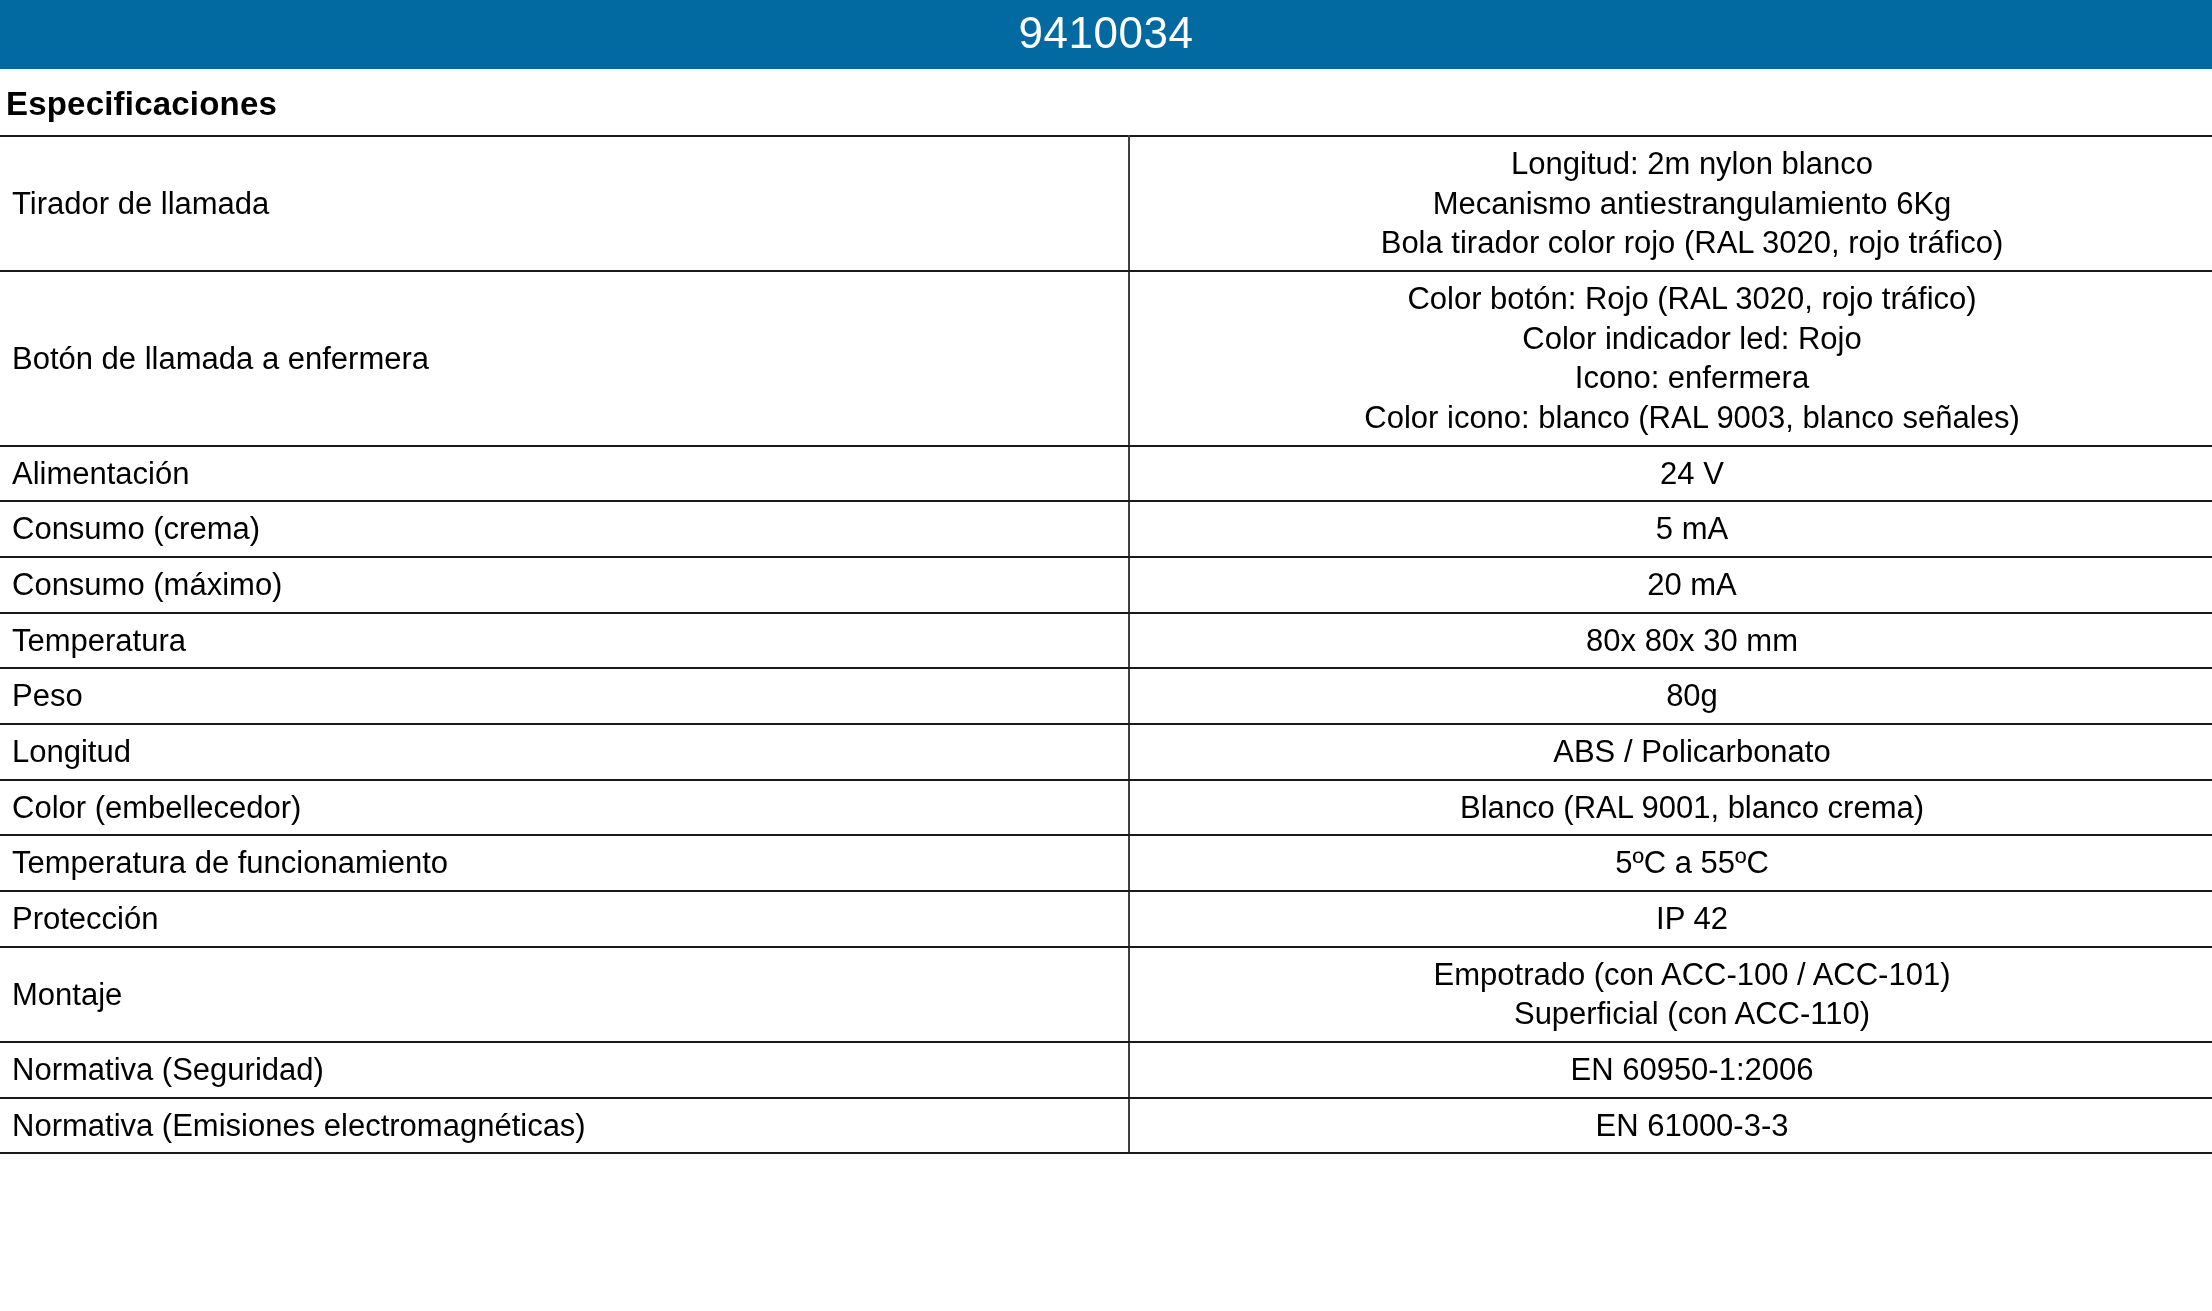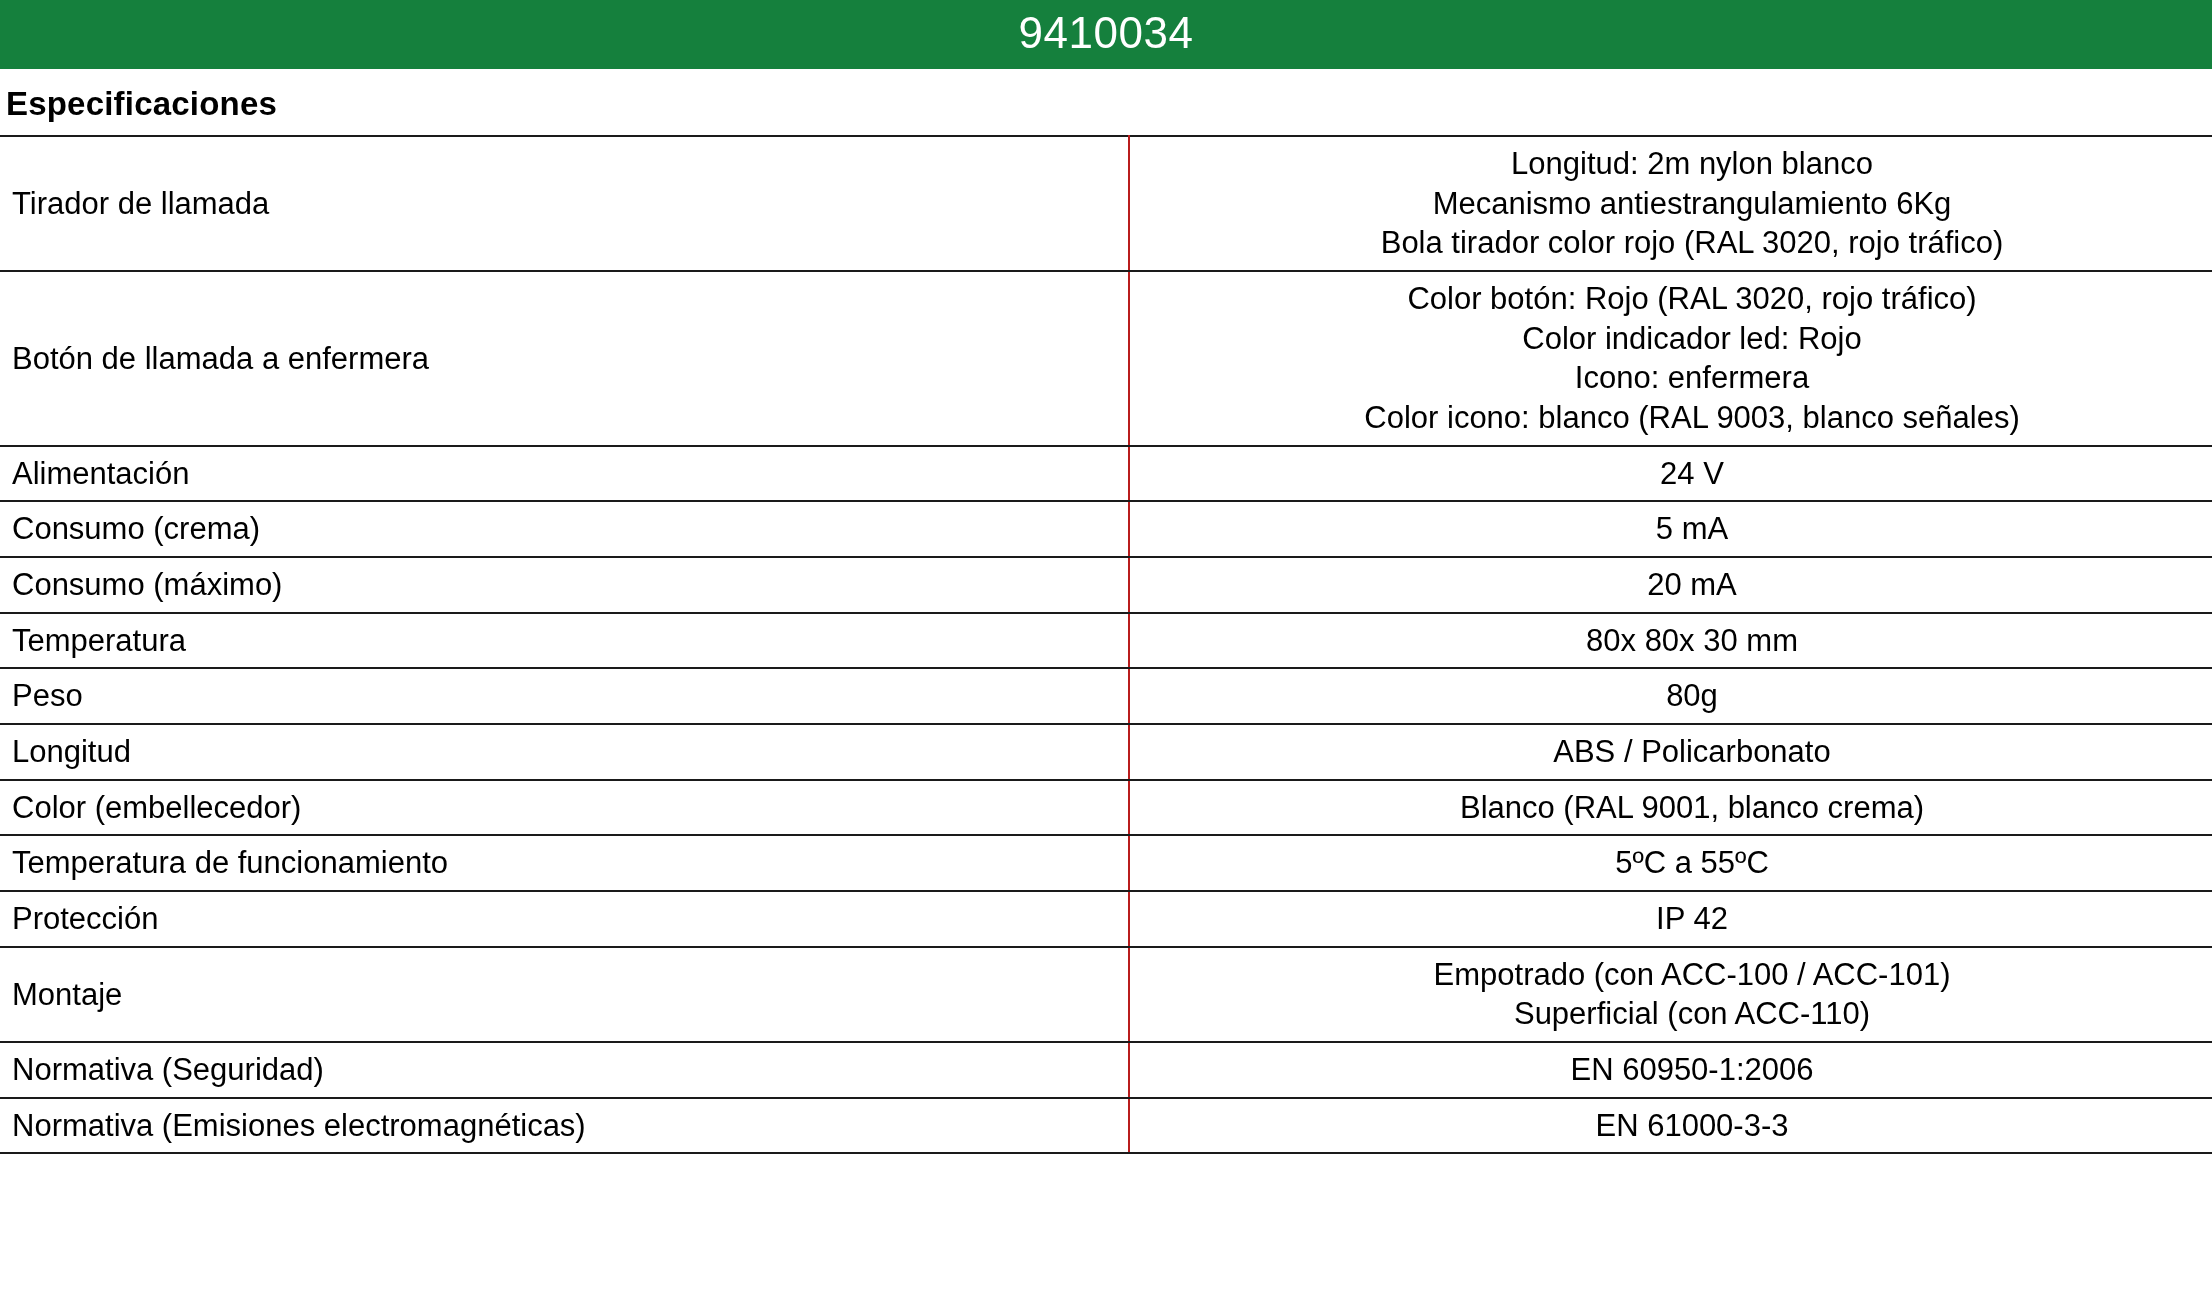--- a/index.html
+++ b/index.html
@@ -10,21 +10,21 @@
   body {
     width: 2212px;
     font-family: "Liberation Sans", sans-serif;
     color: #000000;
   }
   .page {
     width: 2212px;
     box-sizing: border-box;
   }
   .title-bar {
-    background: #15803d;
+    background: #0369a1;
     color: #ffffff;
     text-align: center;
     font-size: 44px;
     line-height: 1.0;
     padding: 11px 0 14px 0;
     letter-spacing: 0.5px;
   }
   .subtitle-bar {
     background: #c6c6c6;
     color: #1a1a1a;
@@ -62,21 +62,21 @@
     text-align: center;
   }
   table.spec-table tr:first-child td {
     border-top: 2px solid #1a1a1a;
   }
   table.spec-table td.label, table.spec-table td.value {
     border-left: none;
     border-right: none;
   }
   table.spec-table td.label {
-    border-right: 2px solid #b91c1c;
+    border-right: 2px solid #404040;
   }
   .val-line {
     display: block;
   }
 </style>
 </head>
 <body>
 
 <div class="page">
 

